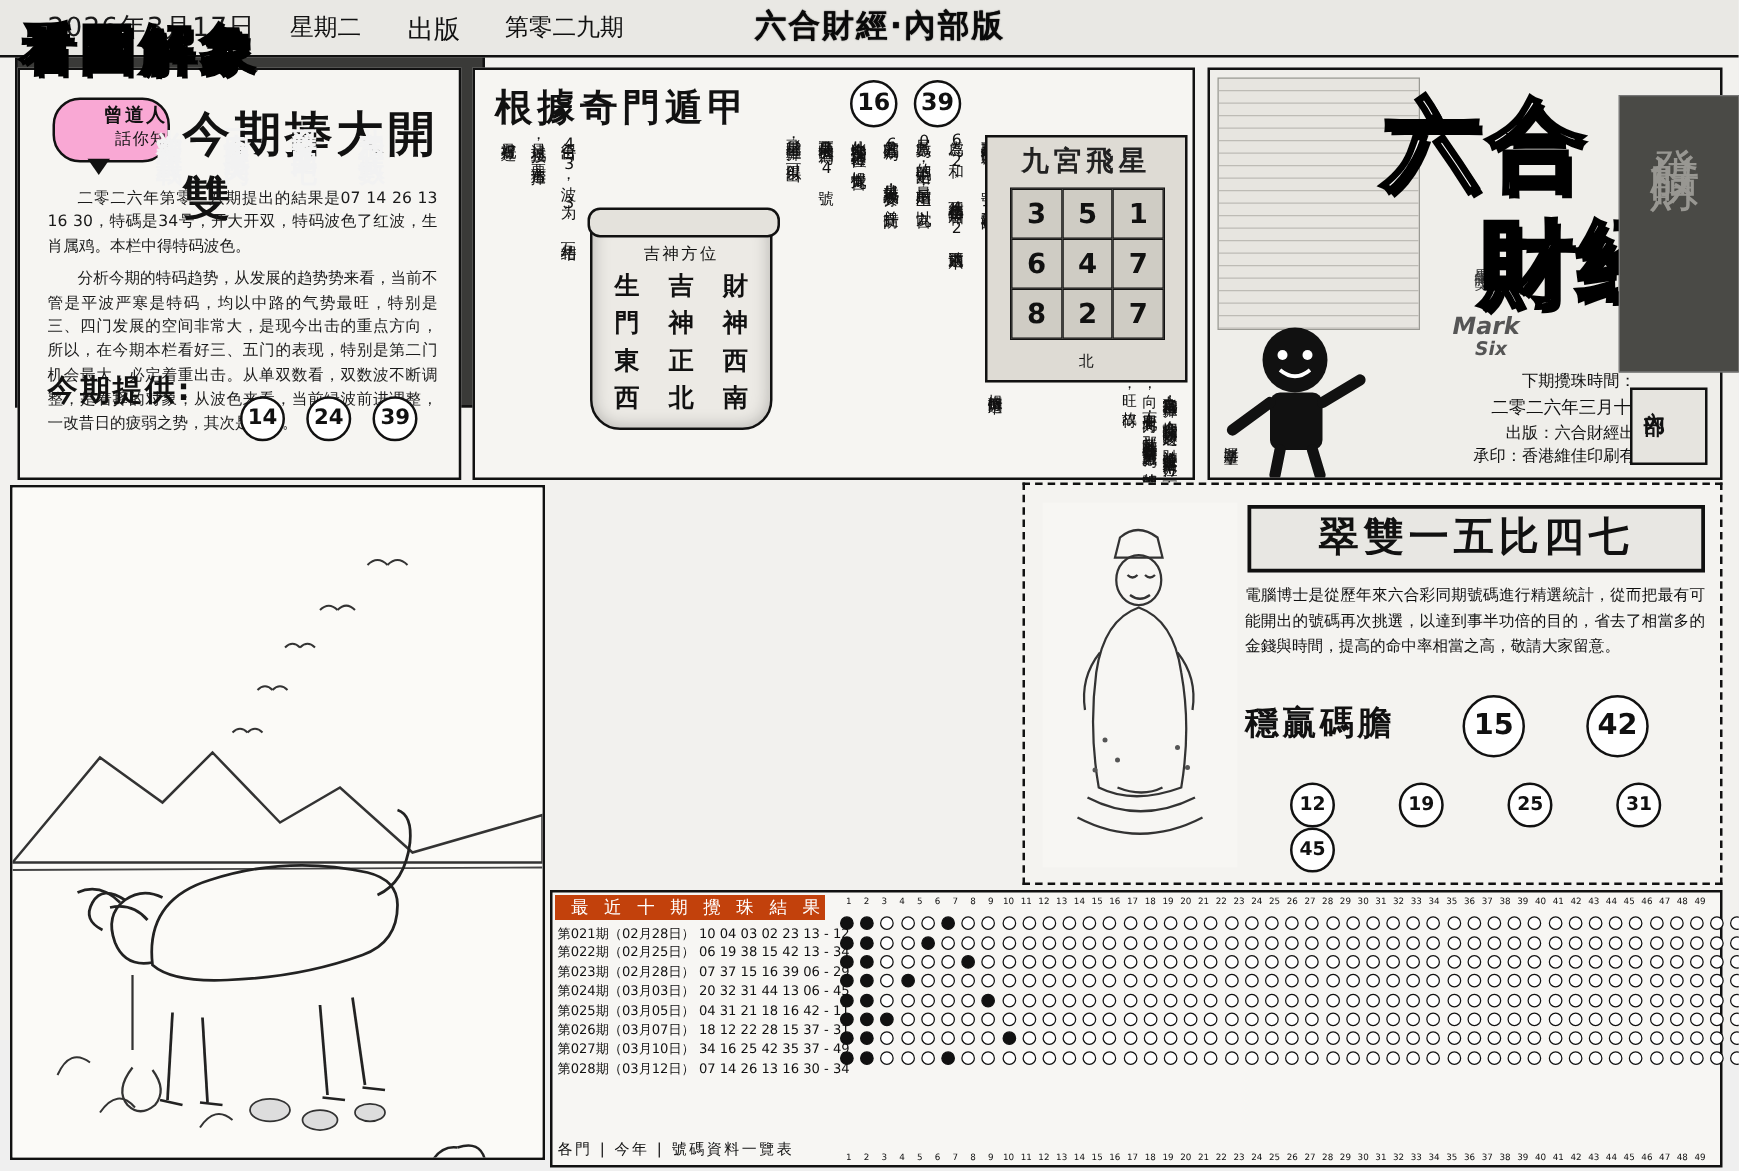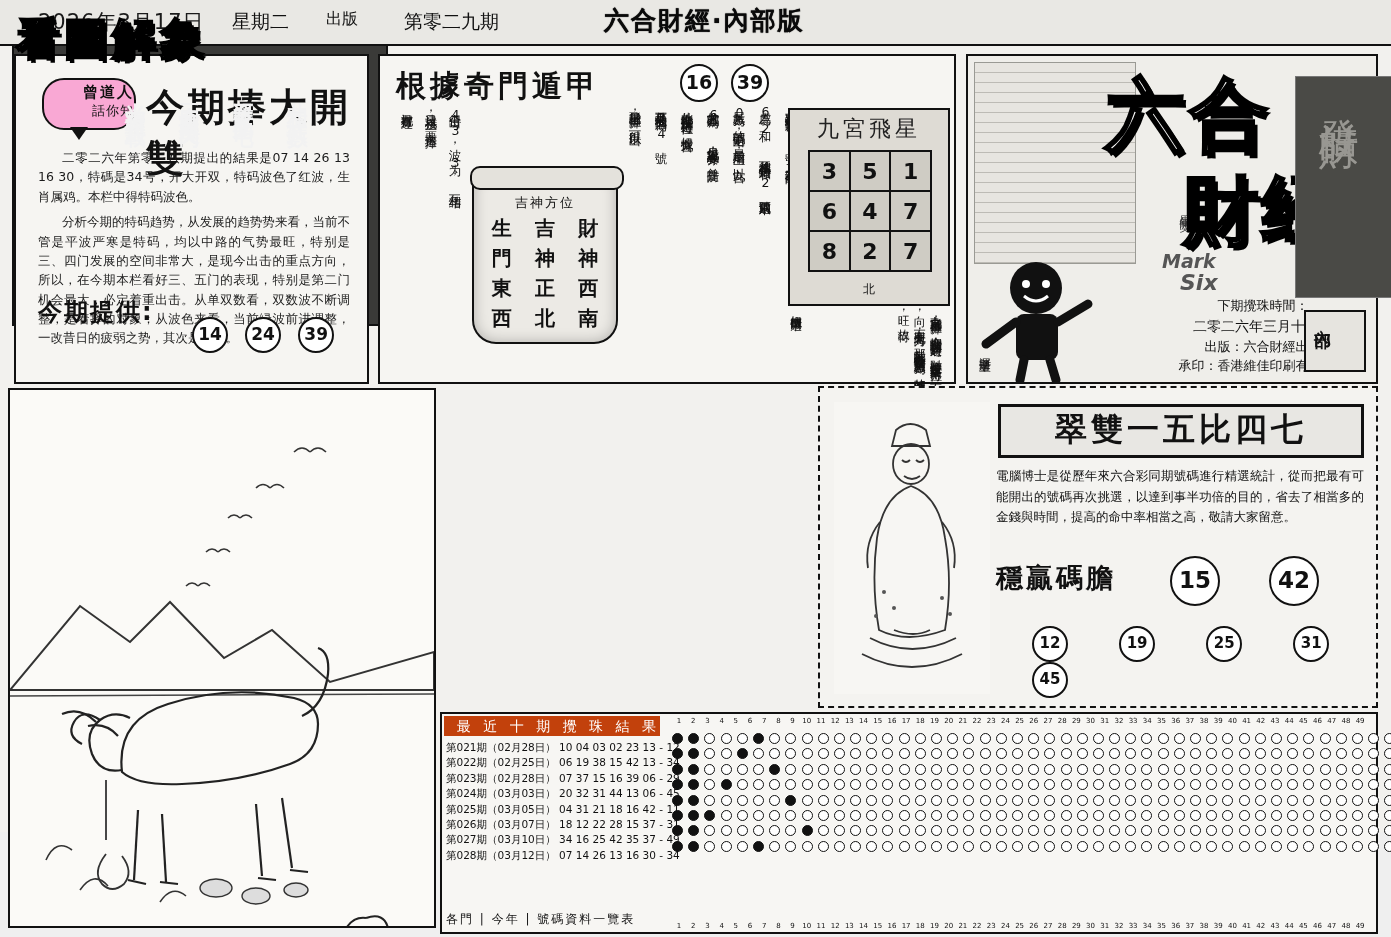--- a/index.html
+++ b/index.html
@@ -10,21 +10,21 @@
     color:#111;
     overflow:hidden;
     position:relative;
   }
   .page{position:absolute;left:0;top:0;width:1391px;height:832px;background:#f2f1ee;padding-left:12px;}
 
   
   .masthead{position:absolute;left:0;top:0;width:1391px;height:44px;background:#e9e8e4;border-bottom:2px solid #111;}
   .mh-date{position:absolute;left:38px;top:8px;font-size:21px;letter-spacing:1px;color:#1a1a1a;}
   .mh-week{position:absolute;left:232px;top:9px;font-size:19px;}
-  .mh-pub{position:absolute;left:326px;top:9px;font-size:16px;}
+  .mh-pub{position:absolute;left:326px;top:9px;font-size:21px;}
   .mh-issue{position:absolute;left:404px;top:9px;font-size:19px;}
   .mh-title{position:absolute;left:604px;top:4px;font-size:25px;font-weight:bold;letter-spacing:2px;color:#0a0a0a;text-shadow:0 0 1px #000;}
 
   
   .panel{position:absolute;background:#f6f5f2;border:2px solid #111;box-sizing:border-box;}
   .dash{border:2px dashed #111;}
 
   
   #p1{left:14px;top:54px;width:355px;height:330px;}
   .bubble{position:absolute;left:26px;top:22px;width:90px;height:48px;border:2px solid #111;border-radius:22px;background:#f9a8d4;text-align:right;}
@@ -48,37 +48,37 @@
   .v-col{position:absolute;top:48px;height:270px;}
   #v1{left:18px;}#v2{left:42px;}#v3{left:66px;}
   .jar{position:absolute;left:92px;top:118px;width:142px;height:166px;border:2px solid #111;border-radius:10px 10px 24px 24px;background:#eceae5;box-shadow:inset 0 0 14px rgba(0,0,0,.25);}
   .jar-top{position:absolute;left:-4px;top:-10px;width:150px;height:20px;border:2px solid #111;border-radius:10px;background:#e4e2dc;}
   .jar-t{position:absolute;left:0;top:18px;width:142px;text-align:center;font-size:13px;letter-spacing:2px;}
   .jar-grid{position:absolute;left:6px;top:40px;width:130px;display:grid;grid-template-columns:repeat(3,1fr);row-gap:6px;text-align:center;font-size:20px;font-weight:bold;line-height:1.2;}
   .p2-vcols{position:absolute;left:246px;top:46px;}
   .p2-vcols .vtext{position:absolute;top:0;height:276px;}
   #w1{left:0;}#w2{left:26px;}#w3{left:52px;}#w4{left:78px;}#w5{left:104px;}#w6{left:130px;}#w7{left:156px;}
   .lo-box{position:absolute;left:408px;top:52px;width:158px;height:194px;border:2px solid #111;background:#dedbd4;}
-  .lo-title{position:absolute;left:0;top:4px;width:158px;text-align:center;font-size:22px;font-weight:normal;letter-spacing:4px;color:#222;}
+  .lo-title{position:absolute;left:0;top:4px;width:158px;text-align:center;font-size:22px;font-weight:bold;letter-spacing:4px;color:#222;}
   .lo-grid{position:absolute;left:18px;top:40px;width:122px;height:120px;display:grid;grid-template-columns:repeat(3,1fr);grid-template-rows:repeat(3,1fr);border:1px solid #111;background:#cfccc4;}
   .lo-grid div{border:1px solid #111;display:flex;align-items:center;justify-content:center;font-size:22px;font-weight:bold;}
   .lo-n{position:absolute;left:0;bottom:6px;width:158px;text-align:center;font-size:12px;}
   .p2-right-v{position:absolute;left:408px;top:250px;}
   .p2-right-v .vtext{position:absolute;top:0;height:72px;font-size:12px;}
 
   
   #p3{left:966px;top:54px;width:412px;height:330px;background:#efeeea;}
   .calblock{position:absolute;left:6px;top:6px;width:160px;height:200px;background:#e7e5e0;border:1px solid #9a9a94;overflow:hidden;}
   .cal-row{height:9px;border-bottom:1px solid #bdbbb5;}
   .cal-lines{position:absolute;left:0;top:0;width:160px;}
   .logo{position:absolute;left:120px;top:-2px;width:290px;height:230px;}
   .logo-l1{position:absolute;left:18px;top:10px;font-size:78px;font-weight:bold;letter-spacing:6px;color:#fff;-webkit-text-stroke:3px #000;text-shadow:4px 4px 0 #000;}
   .logo-l2{position:absolute;left:96px;top:108px;font-size:74px;font-weight:bold;letter-spacing:4px;color:#fff;-webkit-text-stroke:3px #000;text-shadow:4px 4px 0 #000;}
   .mark{position:absolute;left:74px;top:196px;font-size:19px;font-style:italic;font-weight:bold;color:#555;}
-  .mark2{position:absolute;left:92px;top:216px;font-size:22px;font-style:italic;font-weight:bold;color:#555;}
+  .mark2{position:absolute;left:92px;top:216px;font-size:15px;font-style:italic;font-weight:bold;color:#555;}
   .boy{position:absolute;left:10px;top:196px;width:120px;height:130px;}
   .sidevert{position:absolute;left:208px;top:150px;font-size:11px;writing-mode:vertical-rl;text-orientation:upright;letter-spacing:2px;color:#333;}
   .p3-info{position:absolute;left:182px;top:240px;width:226px;text-align:center;font-size:13px;line-height:1.5;}
   .p3-info .big{font-size:14px;}
   .stamp{position:absolute;right:10px;bottom:10px;width:58px;height:58px;border:2px solid #111;background:#e6e4df;}
   .stamp span{position:absolute;left:6px;top:4px;font-size:17px;font-weight:bold;writing-mode:vertical-rl;text-orientation:upright;letter-spacing:2px;}
   .boytxt{position:absolute;left:-2px;top:96px;font-size:12px;writing-mode:vertical-rl;text-orientation:upright;letter-spacing:1px;}
 
   
   #p4{left:8px;top:388px;width:428px;height:540px;background:#f7f6f3;}

